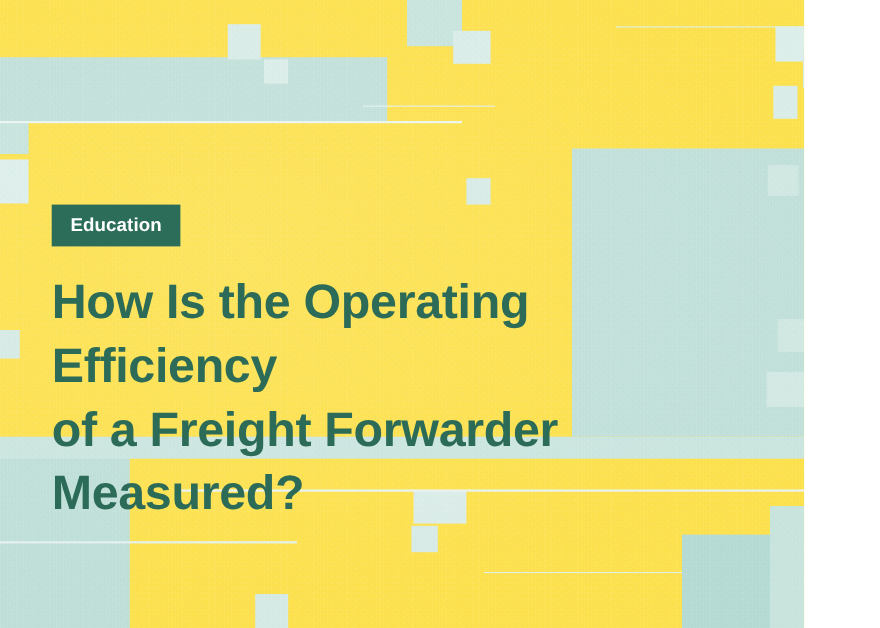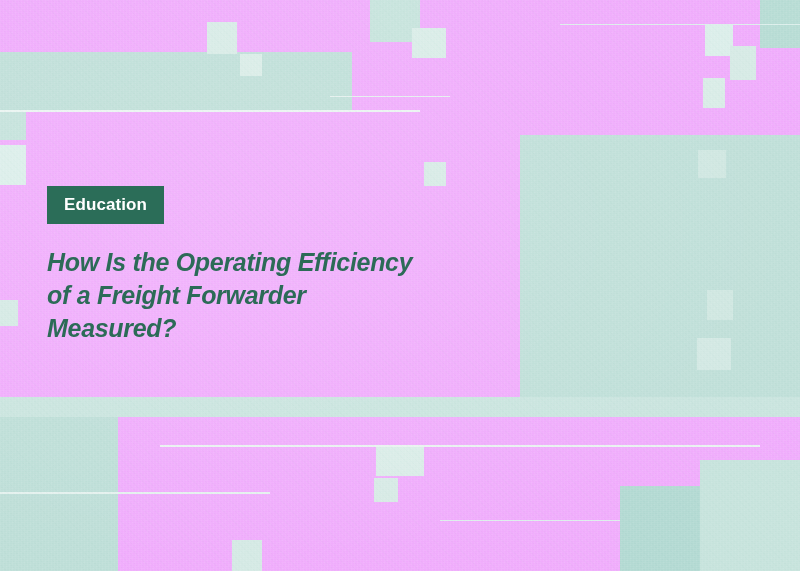--- a/index.html
+++ b/index.html
@@ -8,23 +8,23 @@
   }
   body {
     width: 800px;
     height: 571px;
     overflow: hidden;
     font-family: "Liberation Sans", sans-serif;
   }
 
   #hero-card {
     position: relative;
-    width: 800px;
+    width: 731px;
     height: 571px;
-    background: #f0abfc;
+    background: #fde047;
     overflow: hidden;
   }
 
   
   .bg-layer {
     position: absolute;
     inset: 0;
     pointer-events: none;
   }
 
@@ -86,27 +86,26 @@
     padding: 10px 17px 11px 17px;
     line-height: 1;
     white-space: nowrap;
   }
 
   #article-title {
     margin: 0;
     padding: 0;
     margin-top: 22px;
     color: #2c6b57;
-    font-size: 25px;
+    font-size: 44px;
     font-weight: bold;
     line-height: 1.32;
     letter-spacing: -0.3px;
     max-width: 560px;
     white-space: pre-line;
-    font-style: italic;
   }
 </style>
 </head>
 <body>
 
 <div id="hero-card">
 
   <div class="bg-layer">
 
     <div class="band" style="left:0px; top:52px; width:352px; height:58px; background:#bfdfd8;"></div>

